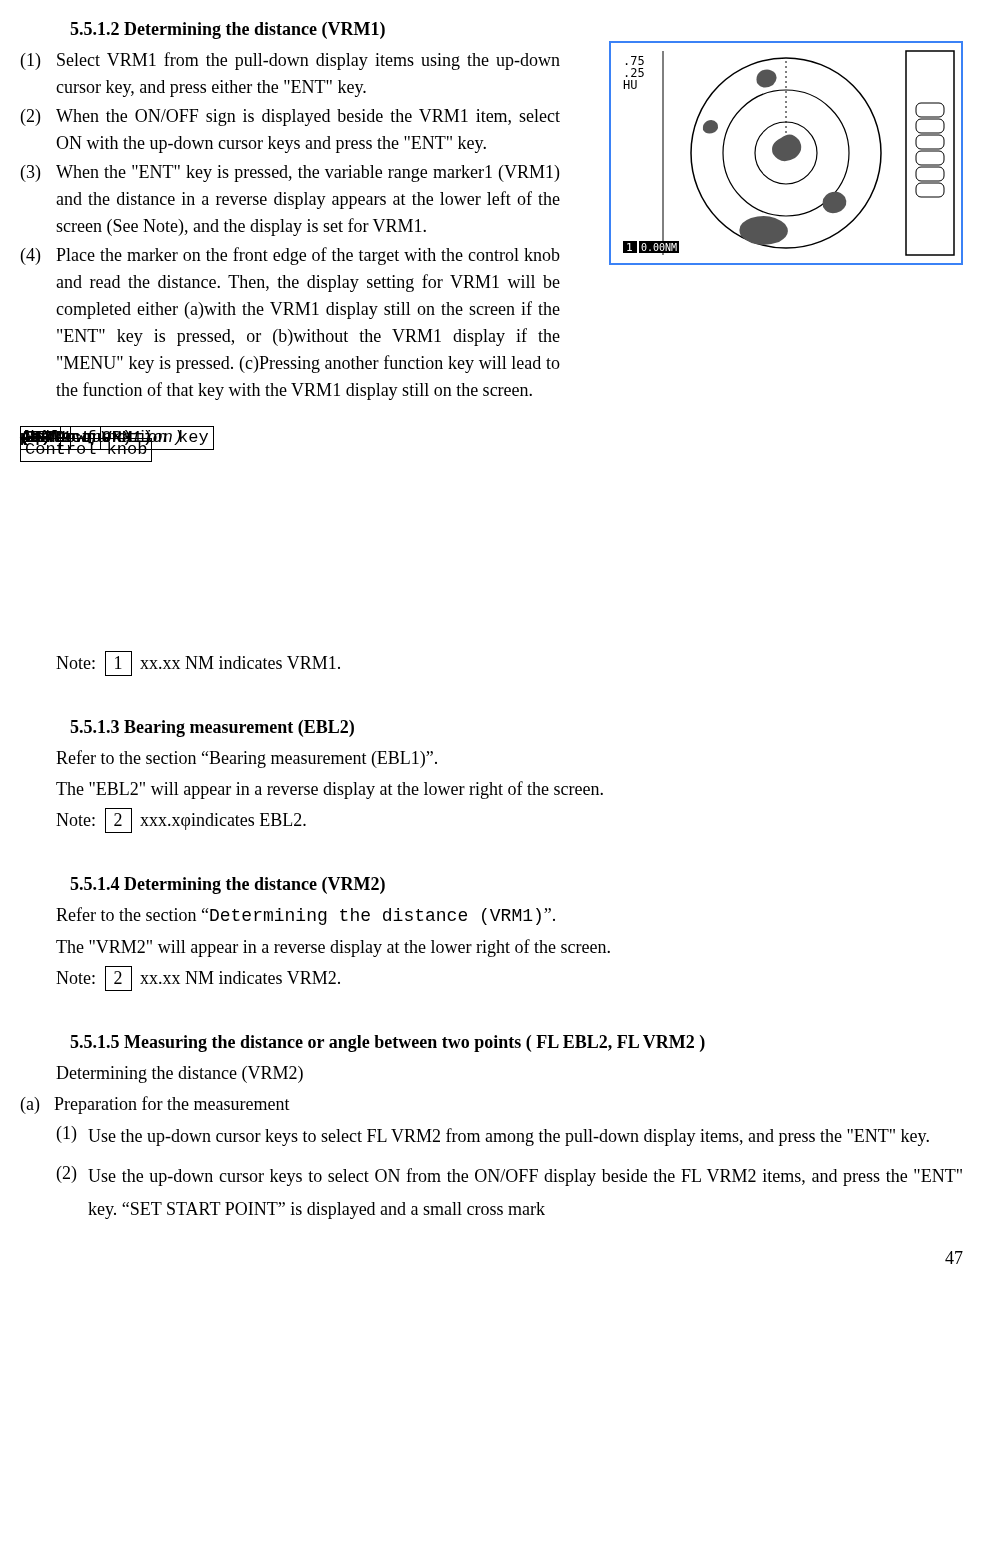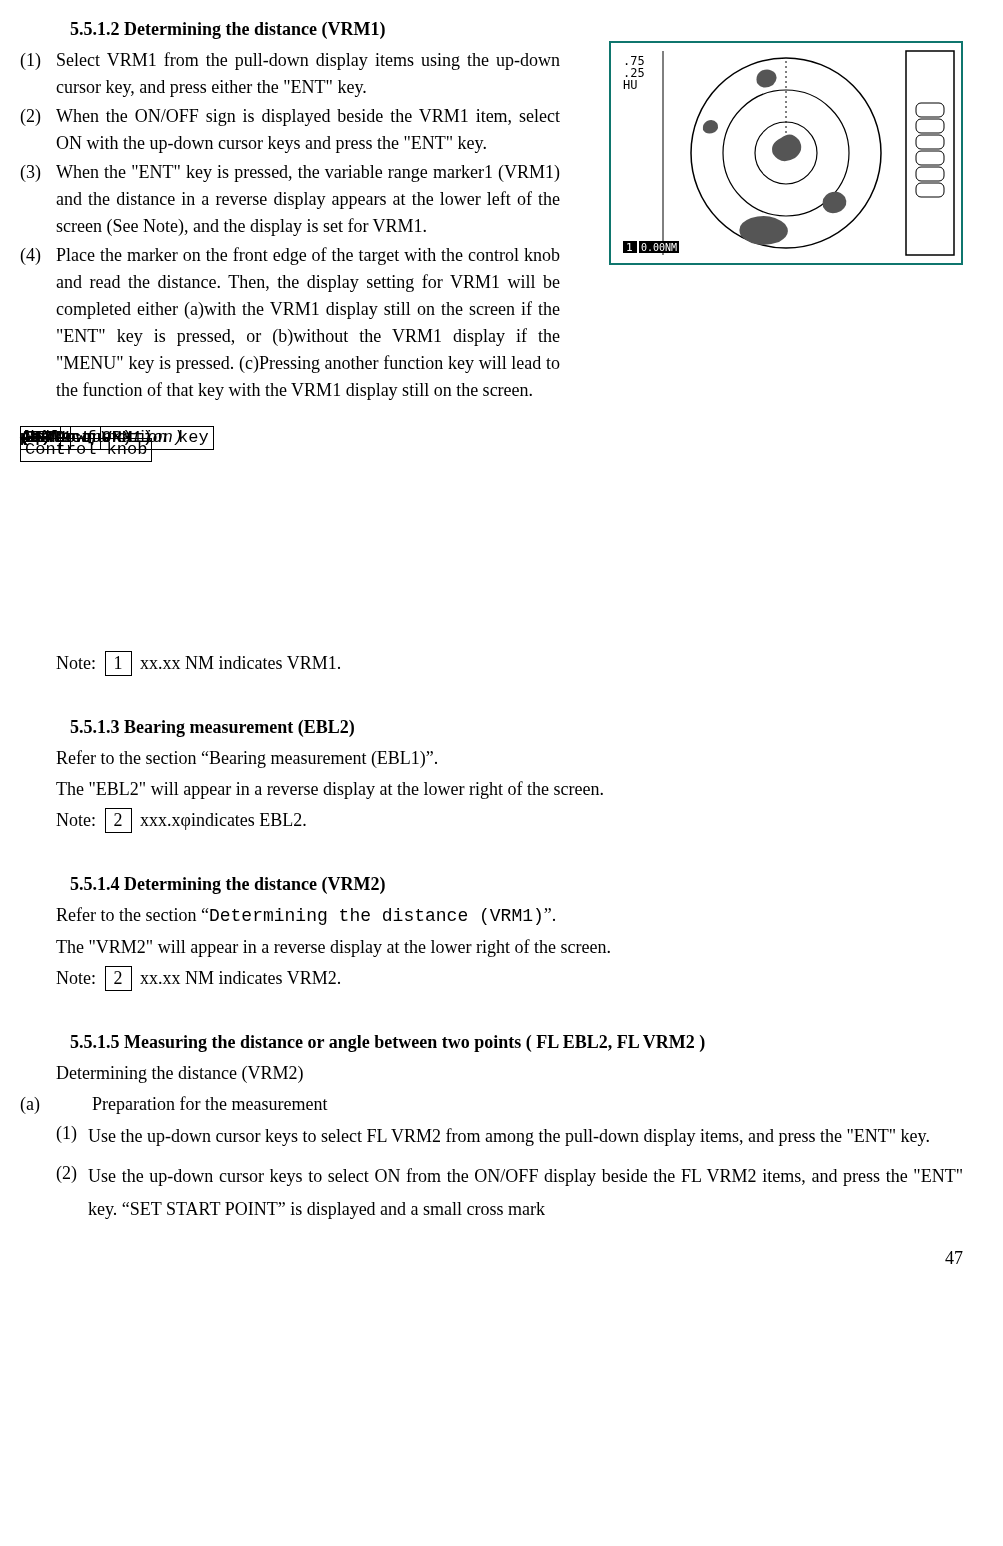--- a/index.html
+++ b/index.html
@@ -33,21 +33,21 @@
   }
   .content-area {
     position: relative;
   }
   .radar-fig {
     position: absolute;
     top: 25px;
     right: 0;
     width: 350px;
     height: 220px;
-    border: 2px solid #0f766e;
+    border: 2px solid #3b82f6;
     background: #fff;
   }
   .flow-diagram {
     font-family: 'Courier New', monospace;
     font-size: 17px;
     margin: 18px 0 18px 0;
     line-height: 1.9;
     position: relative;
     height: 210px;
   }
@@ -238,21 +238,21 @@
   <span> xx.xx NM indicates VRM2.</span>
 </div>
 
 <br>
 
 <div class="heading">5.5.1.5 Measuring the distance or angle between two points ( FL EBL2, FL VRM2 )</div>
 <div class="indent1">Determining the distance (VRM2)</div>
 
 <div class="step">
   <div class="step-num" style="flex-basis:34px;">(a)</div>
-  <div class="step-body" style="text-align:left;margin-left:38px;">Preparation for the measurement</div>
+  <div class="step-body" style="text-align:left;">Preparation for the measurement</div>
 </div>
 
 <div class="sub-step">
   <div class="sub-step-num">(1)</div>
   <div class="sub-step-body">Use the up-down cursor keys to select FL VRM2 from among the pull-down display items, and press the "ENT" key.</div>
 </div>
 <div class="sub-step">
   <div class="sub-step-num">(2)</div>
   <div class="sub-step-body">Use the up-down cursor keys to select ON from the ON/OFF display beside the FL VRM2 items, and press the "ENT" key. “SET START POINT” is displayed and a small cross mark</div>
 </div>

